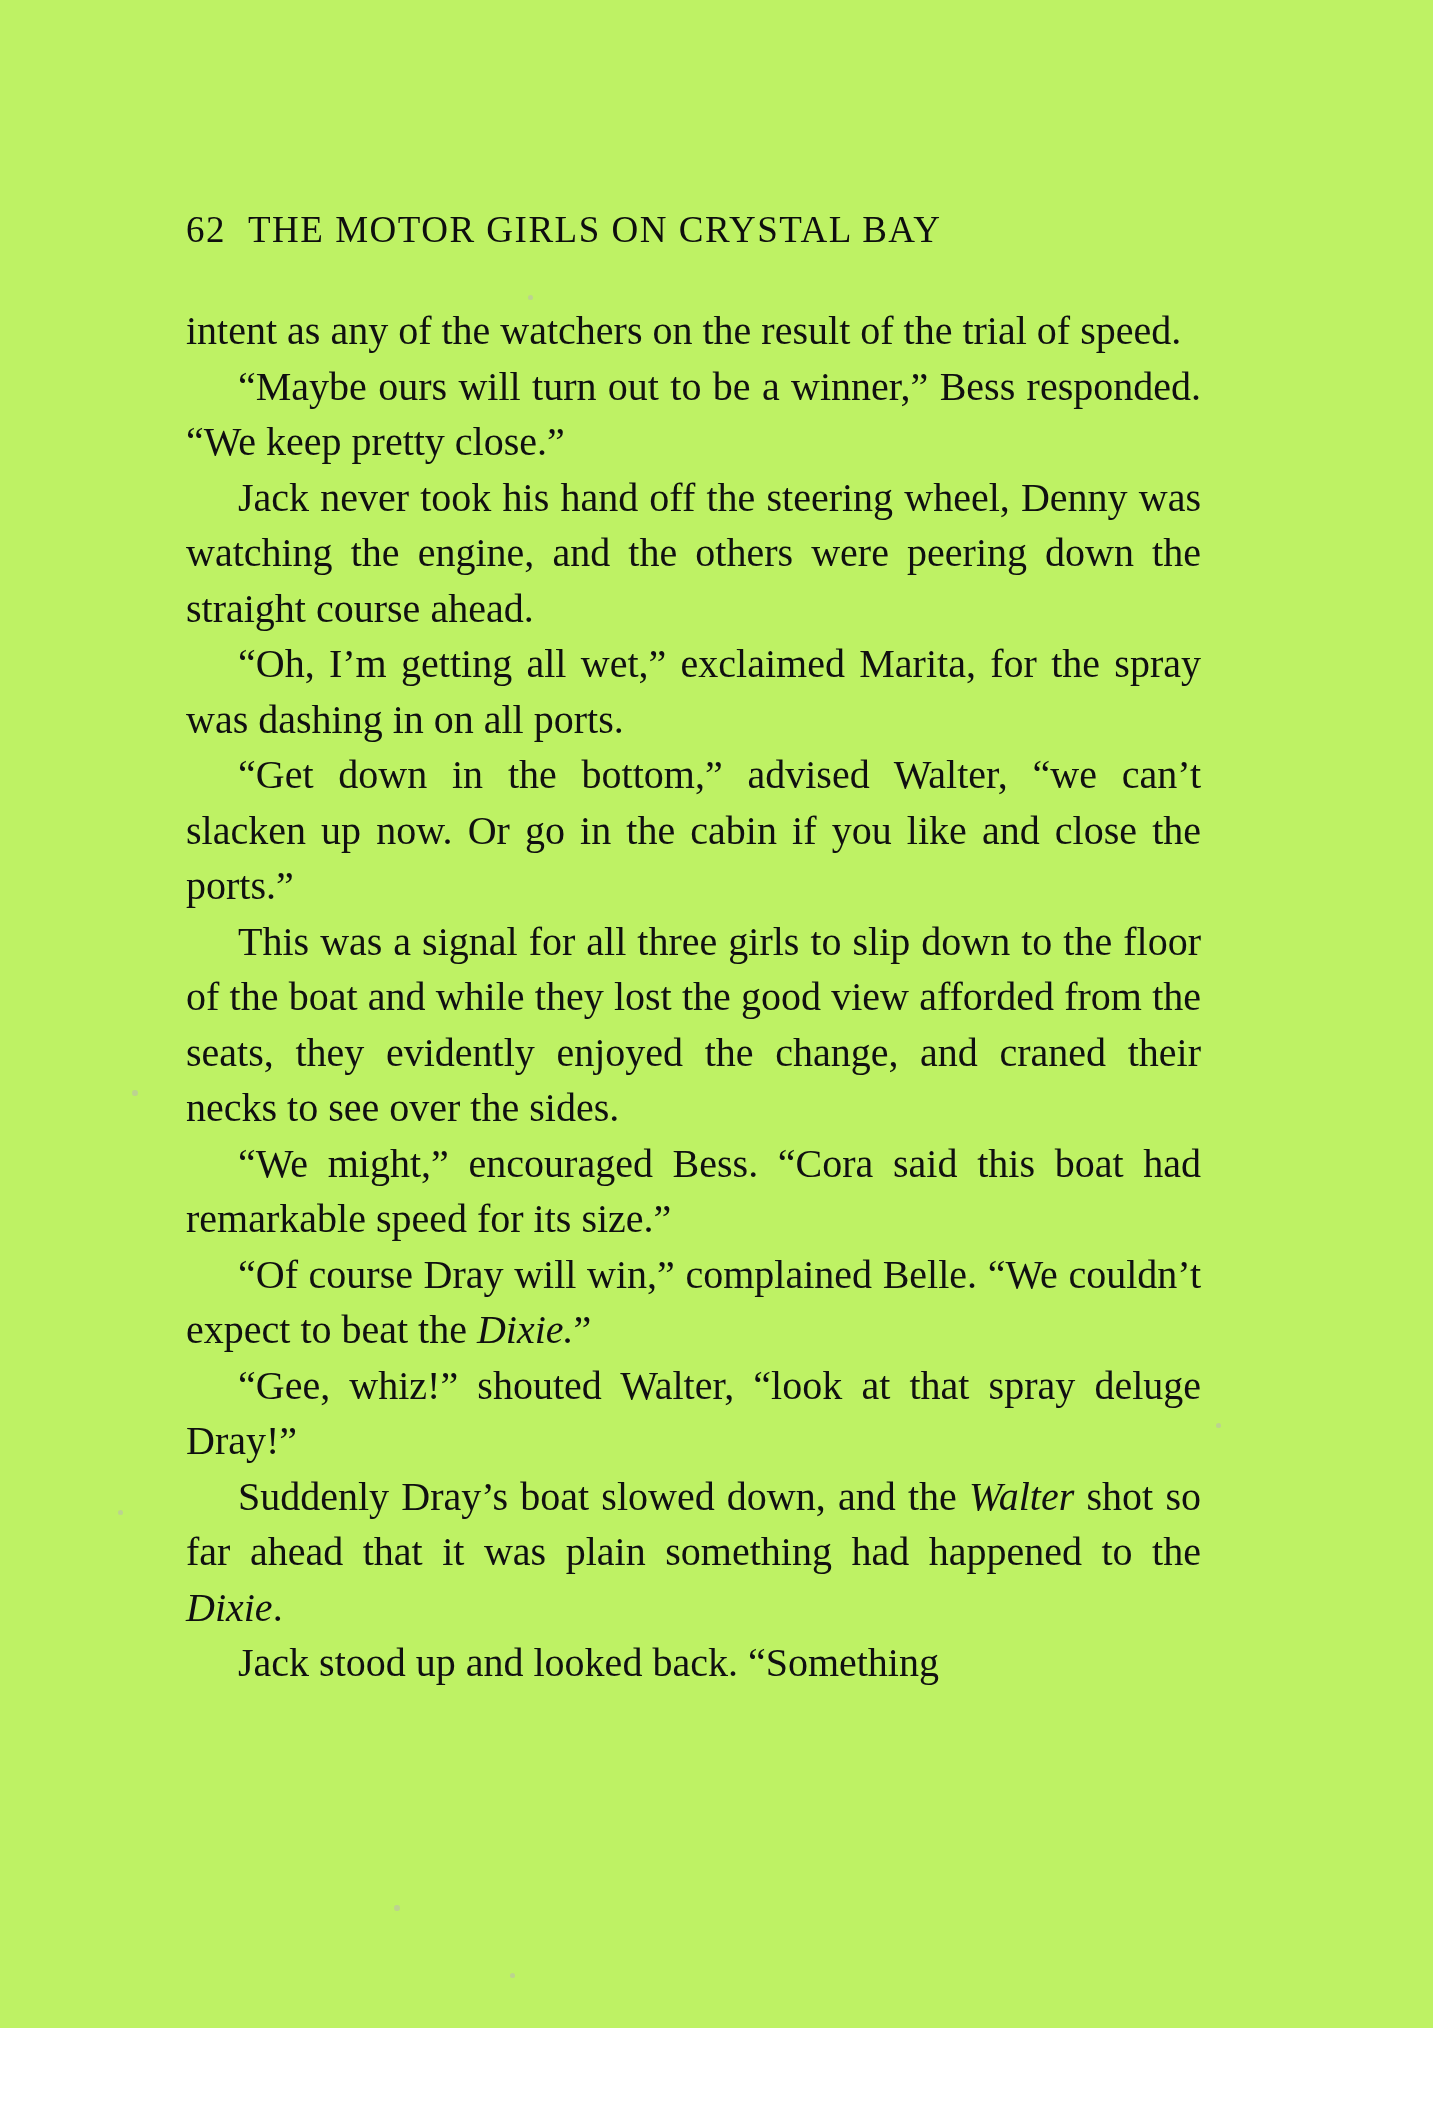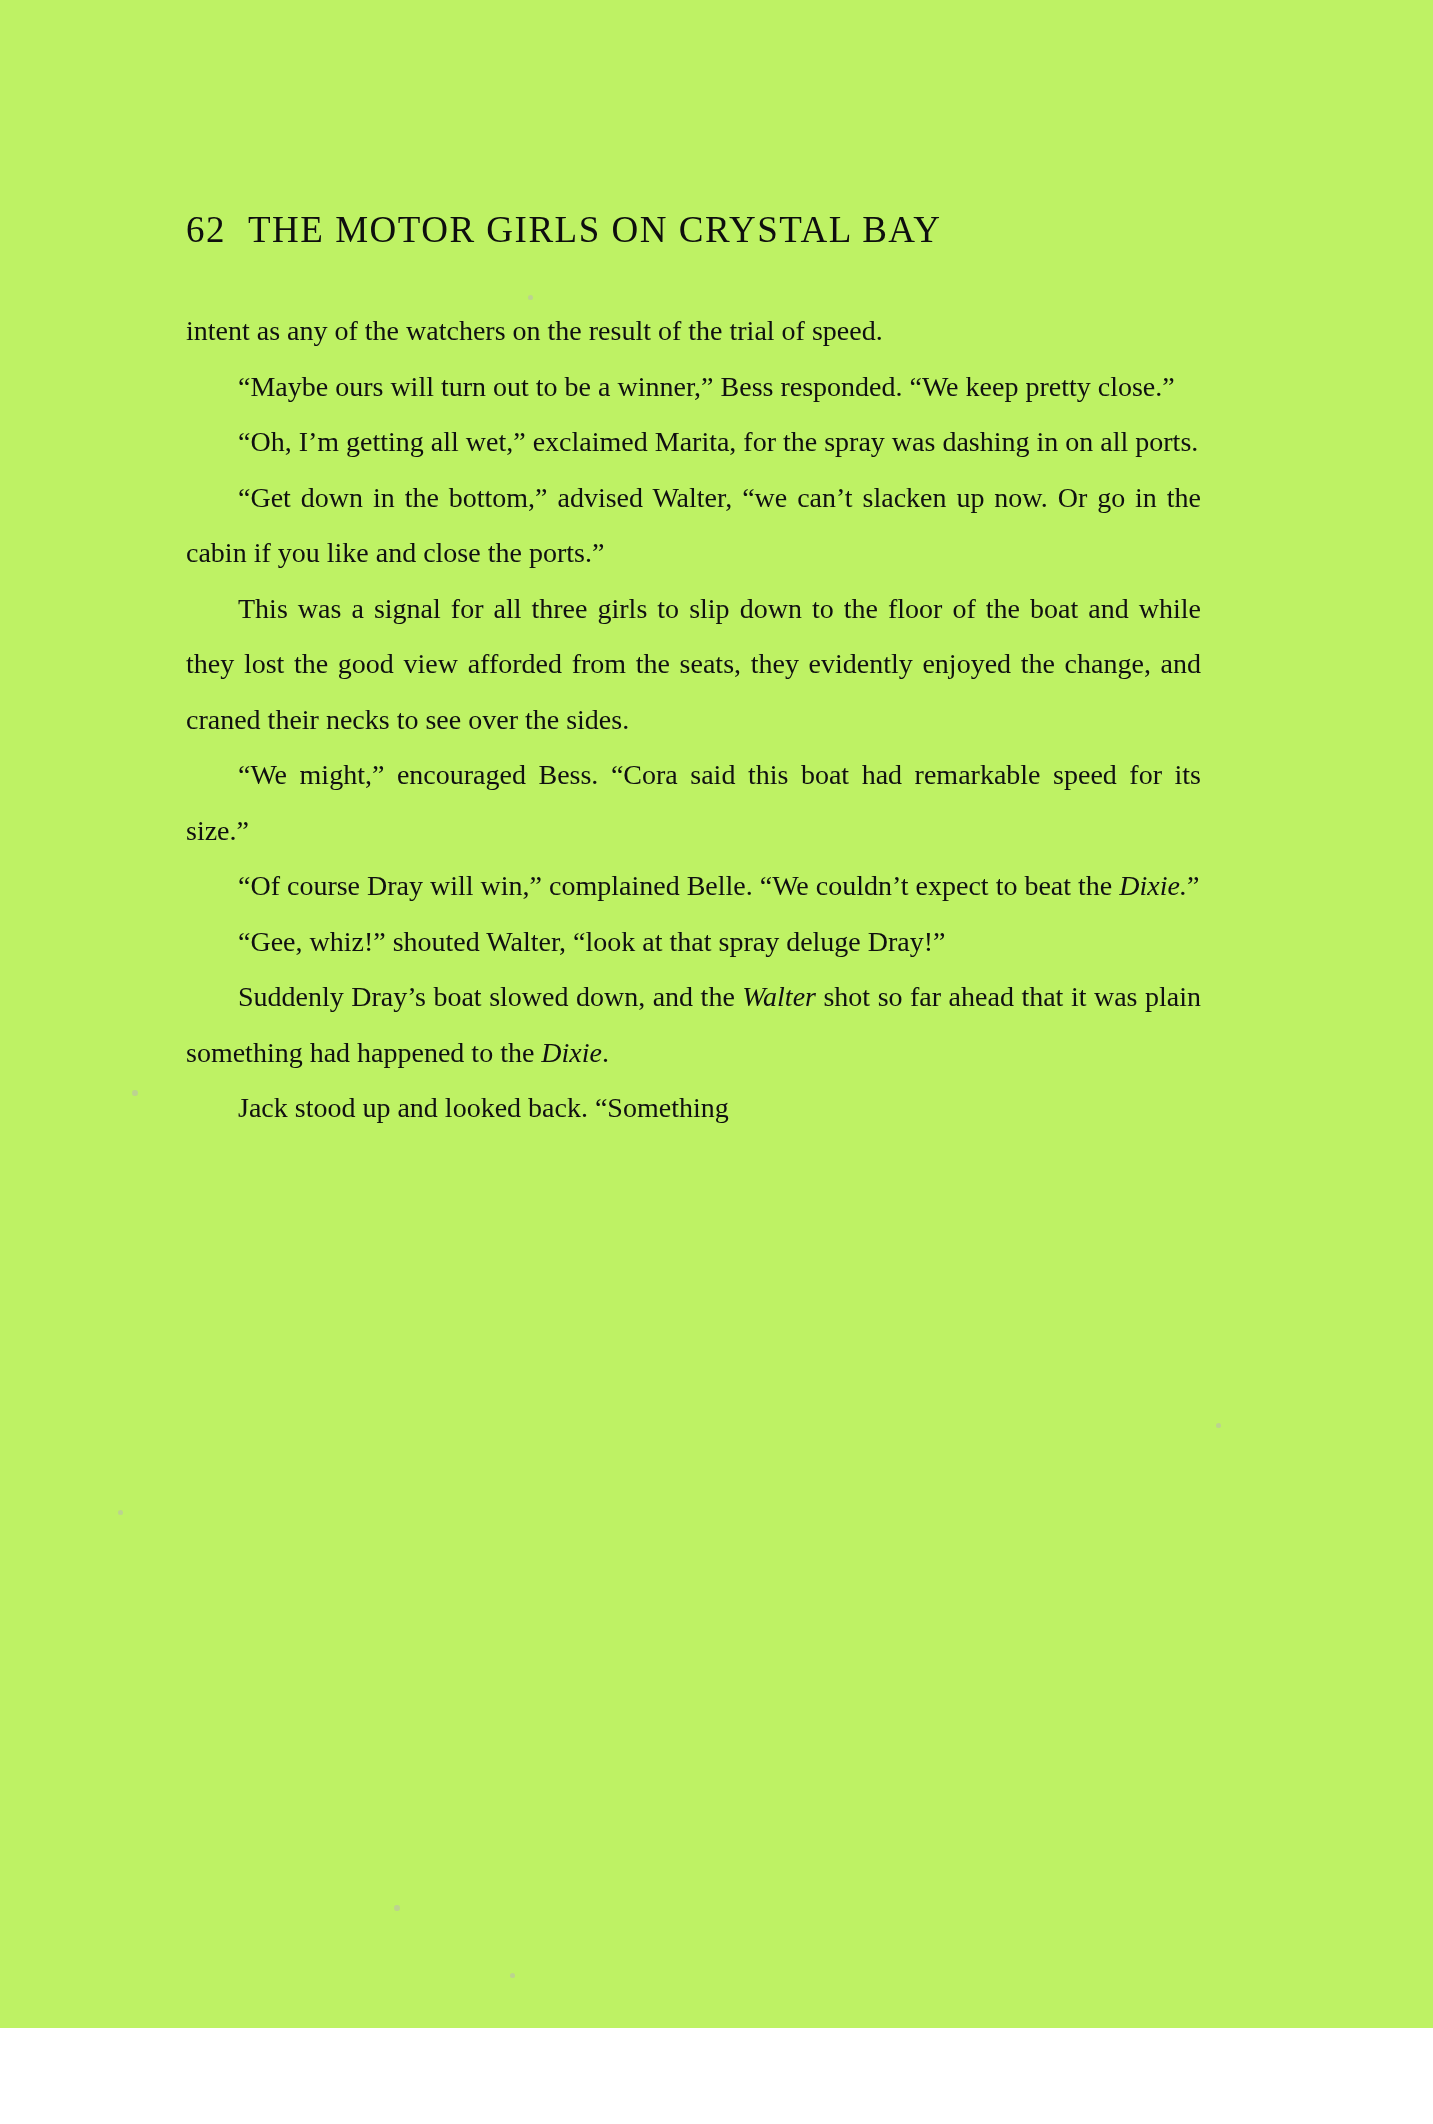--- a/index.html
+++ b/index.html
@@ -28,21 +28,21 @@
     color: #0e0e0e;
     white-space: nowrap;
     margin-bottom: 52px;
     font-weight: 500;
   }
   .running-head .folio {
     margin-right: 22px;
   }
   .body-text {
     font-family: "Liberation Serif", serif;
-    font-size: 28px;
+    font-size: 40px;
     line-height: 55.5px;
     color: #101010;
     text-align: justify;
     text-justify: inter-word;
   }
   .body-text p {
     margin: 0;
     text-indent: 52px;
   }
   .body-text p.noindent {
@@ -74,20 +74,21 @@
 
   <div class="content">
 
     <div class="running-head">
       <span class="folio">62</span><span>THE MOTOR GIRLS ON CRYSTAL BAY</span>
     </div>
 
     <div class="body-text" id="body-text">
         <p class="noindent">intent as any of the watchers on the result of the trial of speed.</p>
         <p>“Maybe ours will turn out to be a winner,” Bess responded.  “We keep pretty close.”</p>
+        <p>Jack never took his hand off the steering wheel, Denny was watching the engine, and the others were peering down the straight course ahead.</p>
         <p>“Oh, I’m getting all wet,” exclaimed Marita, for the spray was dashing in on all ports.</p>
         <p>“Get down in the bottom,” advised Walter, “we can’t slacken up now.  Or go in the cabin if you like and close the ports.”</p>
         <p>This was a signal for all three girls to slip down to the floor of the boat and while they lost the good view afforded from the seats, they evidently enjoyed the change, and craned their necks to see over the sides.</p>
         <p>“We might,” encouraged Bess.  “Cora said this boat had remarkable speed for its size.”</p>
         <p>“Of course Dray will win,” complained Belle. “We couldn’t expect to beat the <i>Dixie.</i>”</p>
         <p>“Gee, whiz!” shouted Walter, “look at that spray deluge Dray!”</p>
         <p>Suddenly Dray’s boat slowed down, and the <i>Walter</i> shot so far ahead that it was plain something had happened to the <i>Dixie</i>.</p>
         <p>Jack stood up and looked back.  “Something</p>
       </div>
 

